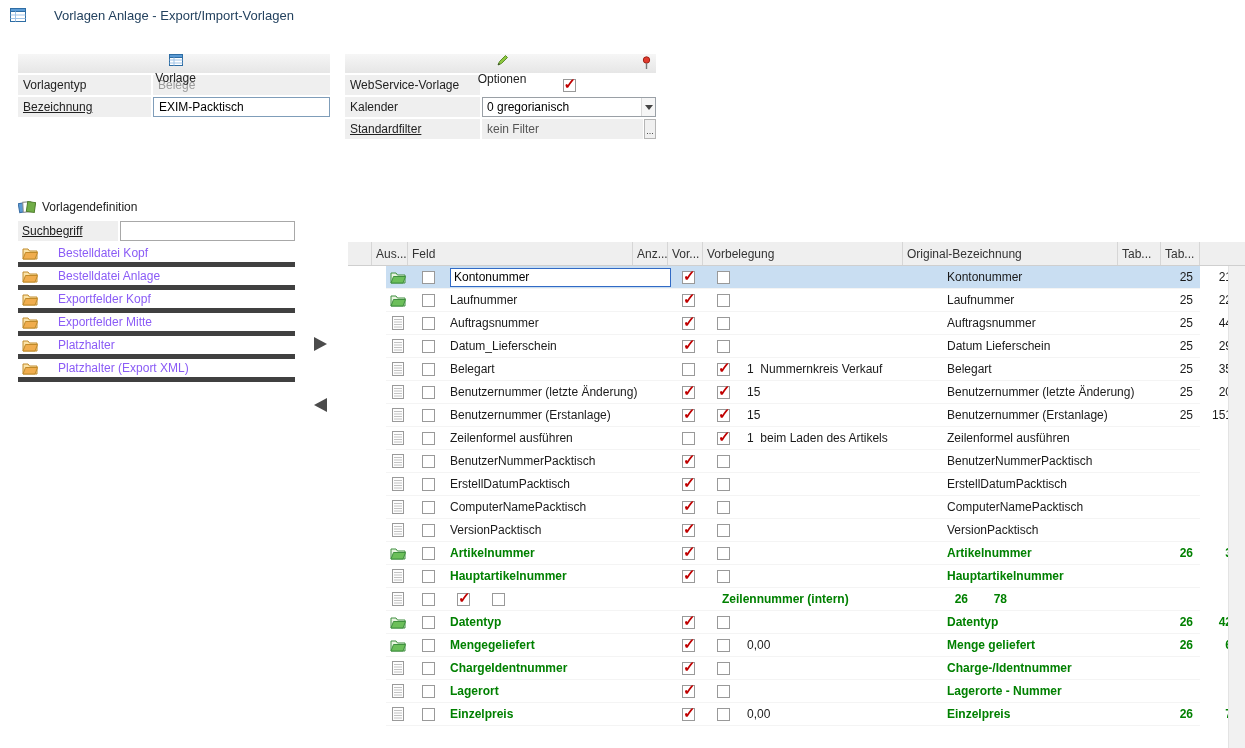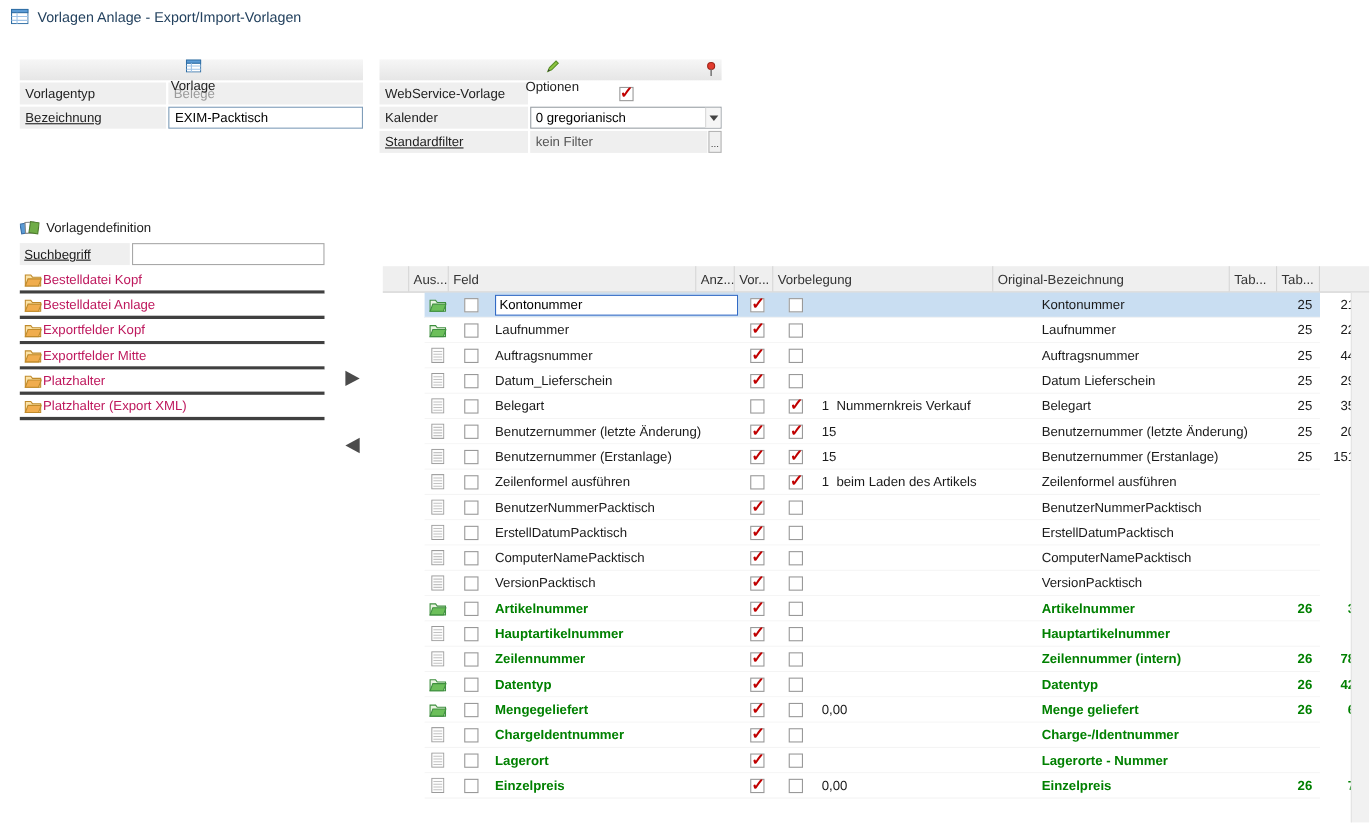--- a/index.html
+++ b/index.html
@@ -5,21 +5,21 @@
   * { margin:0; padding:0; box-sizing:border-box; }
   html,body { background:#fff; }
   .page {
     position:relative; width:1245px; height:748px; background:#ffffff;
     font-family:"Liberation Sans", sans-serif; font-size:12px; color:#1a1a1a;
     overflow:hidden;
   }
   .icon { display:inline-flex; align-items:center; justify-content:center; }
 
   
-  .titlebar { position:absolute; left:0; top:0; right:0; height:30px; display:flex; align-items:center; padding-left:10px; }
+  .titlebar { position:absolute; left:0; top:0; right:0; height:30px; display:flex; align-items:center; padding-left:10px;gap:20px; }
   .titlebar .title { margin-left:8px; color:#24425f; font-size:13px; }
 
   
   .panel { position:absolute; }
   .vorlage-panel { left:18px; top:54px; width:312px; }
   .optionen-panel { left:345px; top:54px; width:311px; }
   .panel-header { height:19px; background:linear-gradient(#f6f6f6,#e6e6e6); display:flex; align-items:center; gap:5px; padding-left:3px; color:#222; position:relative;flex-direction:column; }
   .panel-header .pin { position:absolute; right:4px; top:2px; }
   .form-row { display:flex; margin-top:2px; height:20px; }
   .flabel { width:133px; background:#efefef; display:flex; align-items:center; padding-left:5px; color:#222; flex:none; }
@@ -44,21 +44,21 @@
   
   .def-header { position:absolute; left:18px; top:198px; height:18px; display:flex; align-items:center; gap:6px; color:#222; }
 
   
   .such-row { position:absolute; left:18px; top:221px; width:277px; height:20px; display:flex; }
   .such-label { width:100px; background:#efefef; display:flex; align-items:center; padding-left:4px; text-decoration:underline; flex:none; }
   .such-input { flex:1; border:1px solid #a8a8a8; background:#fff; margin-left:2px; }
 
   
   .category-list { position:absolute; left:18px; top:244px; width:277px; }
-  .cat-item { height:23px; display:flex; align-items:center; gap:1px; padding-left:4px; border-bottom:3px solid #404040; background:#fff; color:#be185d; }
+  .cat-item { height:23px; display:flex; align-items:center; gap:20px; padding-left:4px; border-bottom:5px solid #404040; background:#fff; color:#8b5cf6; }
 
   
   .arrow-btn { position:absolute; width:24px; height:20px; background:transparent; border:none; display:flex; align-items:center; justify-content:center; cursor:pointer; }
   .arrow-right { left:308px; top:334px; }
   .arrow-left  { left:308px; top:395px; }
 
   
   .grid { position:absolute; left:348px; top:242px; width:897px; height:642px; }
   .grid-header { display:flex; height:24px; background:#efefef; border-bottom:1px solid #cfcfcf; }
   .hcell { display:flex; align-items:center; padding-left:4px; border-right:1px solid #d6d6d6; color:#333; overflow:hidden; white-space:nowrap; flex:none; }
@@ -729,24 +729,20 @@
                 <line x1="2" y1="3.5" x2="10" y2="3.5" stroke="#c2c2c2"></line>
                 <line x1="2" y1="6" x2="10" y2="6" stroke="#c2c2c2"></line>
                 <line x1="2" y1="8.5" x2="10" y2="8.5" stroke="#c2c2c2"></line>
                 <line x1="2" y1="11" x2="10" y2="11" stroke="#c2c2c2"></line>
               </svg>
       </span>
     </div>
     <div class="cell col-aus">
             <span class="checkbox"></span>
           </div>
-    <div class="cell col-feld">
-      <span class="feld-text">Zeilennummer</span>
-
-    </div>
     <div class="cell col-anz">
             <span class="checkbox checked"></span>
           </div>
     <div class="cell col-vor">
             <span class="checkbox"></span>
           </div>
     <div class="cell col-vorb"></div>
     <div class="cell col-orig">Zeilennummer (intern)</div>
     <div class="cell col-tab1">26</div>
     <div class="cell col-tab2">78</div>

